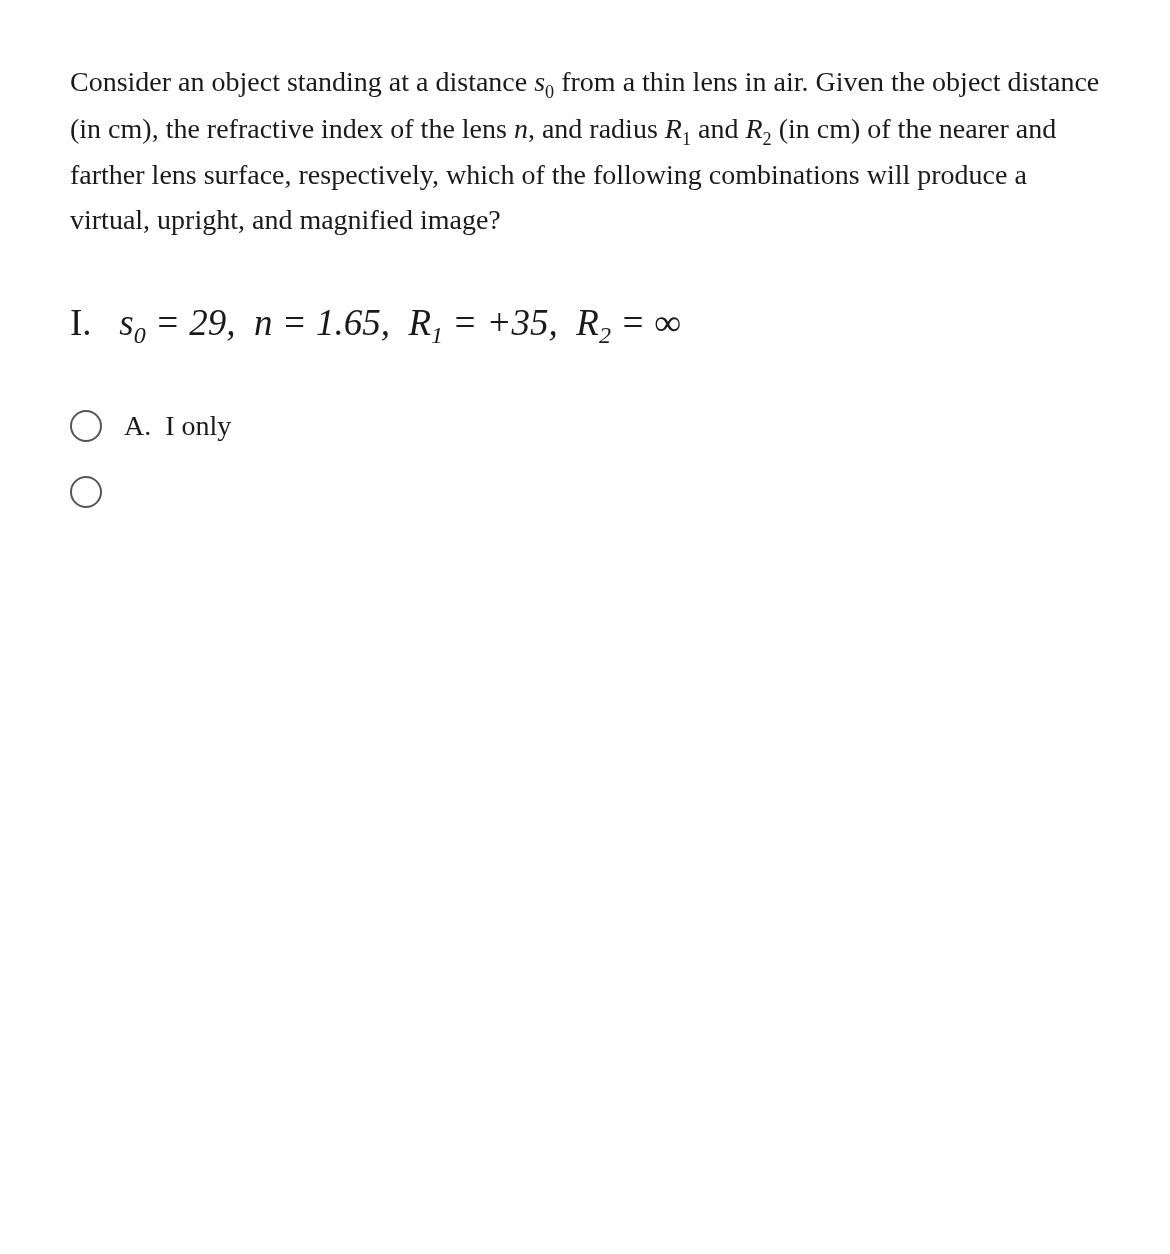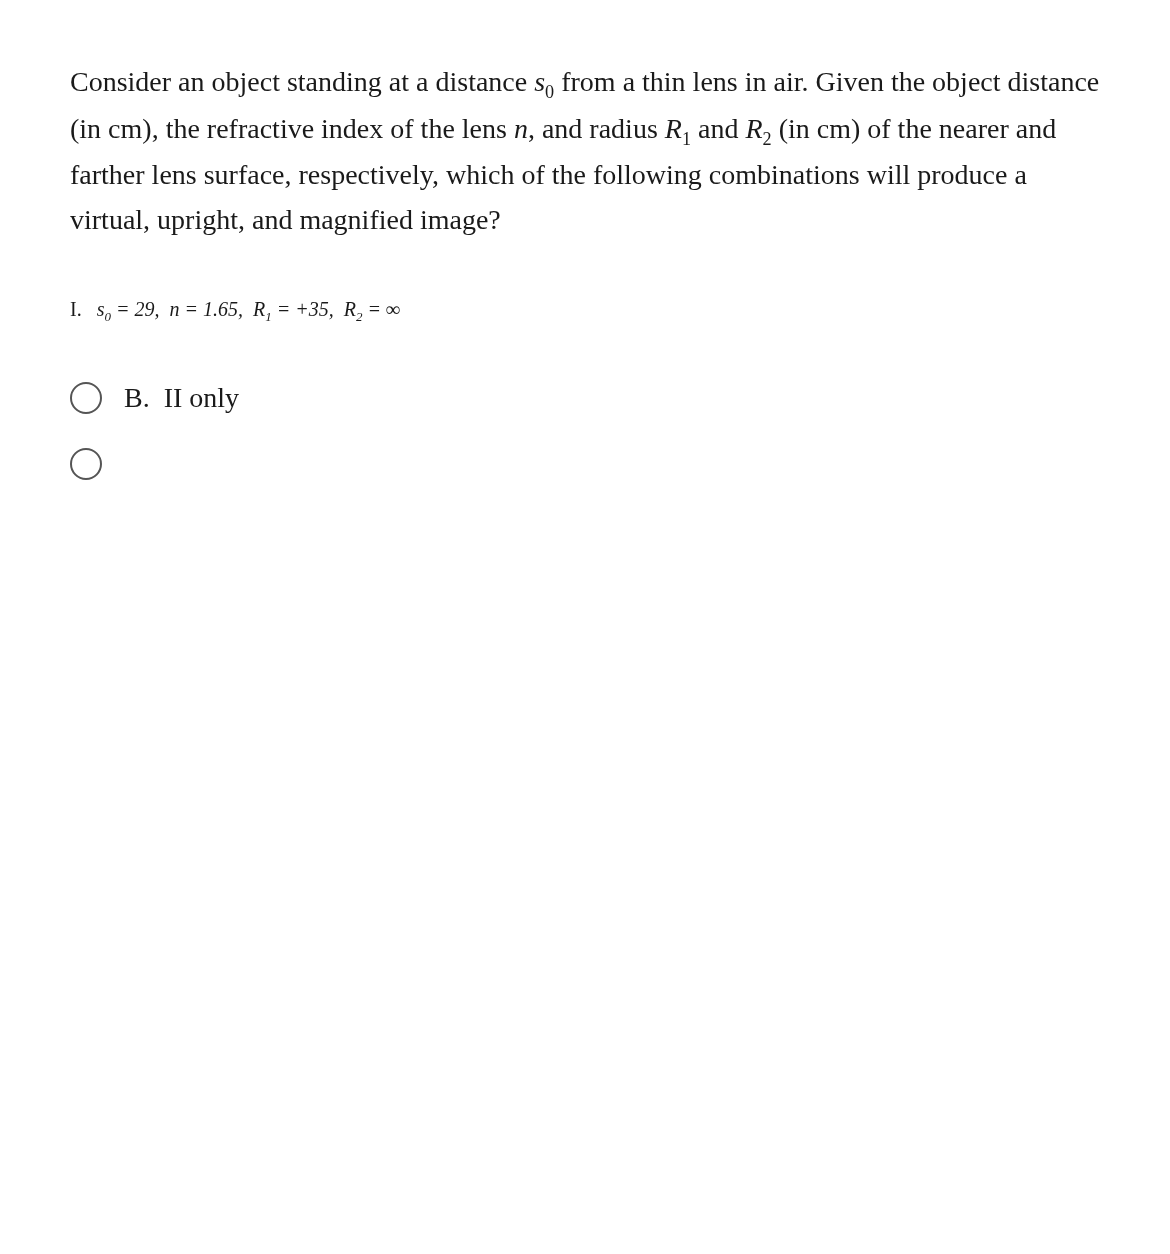--- a/index.html
+++ b/index.html
@@ -20,21 +20,21 @@
     }
 
     .question-text {
       margin-bottom: 49px;
       font-size: 28px;
       line-height: 1.6;
     }
 
     .math-block {
       margin: 12px 0;
-      font-size: 20px;
+      font-size: 37px;
       line-height: 1.7;
       font-family: Liberation Serif, serif;
     }
 
     .math-line {
       display: block;
       margin-bottom: 6px;
       font-style: italic;
     }
 
@@ -99,25 +99,25 @@
       <span class="italic">R</span><sub>1</sub>&nbsp;=&nbsp;+35,&nbsp;
       <span class="italic">R</span><sub>2</sub>&nbsp;=&nbsp;∞
     </span>
 
 
 
   </div>
 
   <div class="answers">
 
-
     <div class="answer-option">
       <span class="radio-circle"></span>
-      <span class="answer-label">B.&nbsp;&nbsp;II only</span>
+      <span class="answer-label">A.&nbsp;&nbsp;I only</span>
     </div>
+
 
 
     <div class="answer-option">
       <span class="radio-circle"></span>
     </div>
 
   </div>
 
 </div>
 

